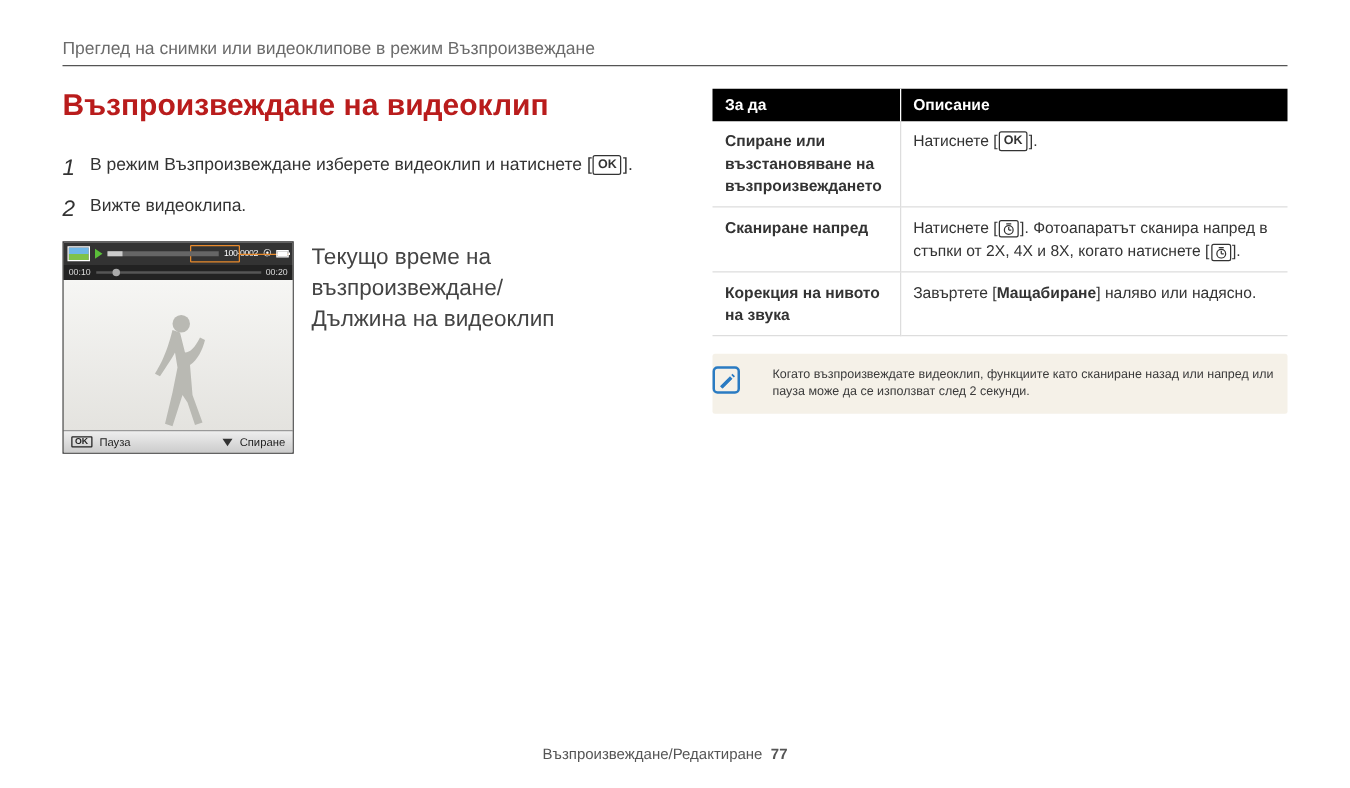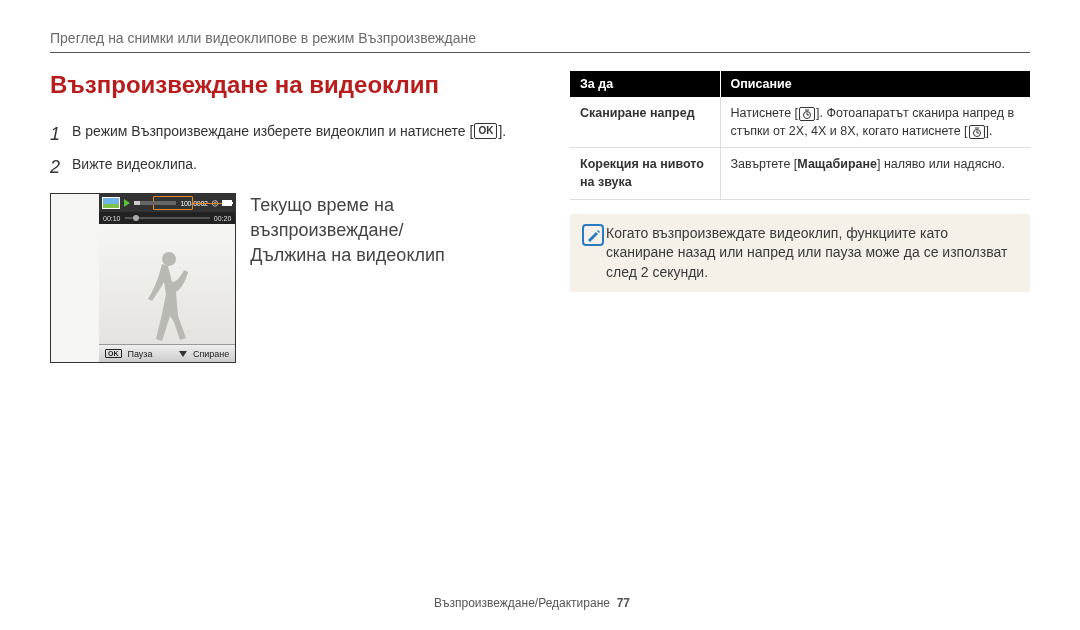--- a/index.html
+++ b/index.html
@@ -75,21 +75,20 @@
   .preview-row {
     display: flex;
     gap: 14px;
     align-items: flex-start;
   }
   .video-preview {
     width: 192px;
     border: 1px solid #333;
     background: #f5f5f3;
     position: relative;
-    padding-left: 48px;
   }
   .topbar {
     height: 18px;
     background: #333;
     display: flex;
     align-items: center;
     padding: 0 3px;
     gap: 4px;
   }
   .thumb {
@@ -185,24 +184,24 @@
     display:inline-flex; align-items:center; justify-content:center;
     width:16px; height:14px; border:1px solid #333; border-radius:2px;
     vertical-align: -2px; margin:0 1px; font-size:10px;
   }
   .glyph-box svg { width:10px; height:10px; }
   
   .note {
     margin-top: 14px;
     background: #f5f1e8;
     border-radius: 2px;
-    padding: 10px 12px;
-    display: flex;
-    gap: 2px;
-    font-size: 14px;
+    padding: 10px 0;
+    display: flex;
+    gap: 26px;
+    font-size: 10px;
     line-height: 1.4;
     color:#3a3a3a;
   }
   .note-icon {
     width: 22px; height:22px; flex-shrink:0;
     border:2px solid #2a7bc2; border-radius:4px;
     display:flex; align-items:center; justify-content:center;
   }
   .note-icon svg { width:14px; height:14px; }
   .footer {
@@ -283,20 +282,26 @@
     </div>
 
     <div class="right">
       <table class="tbl">
         <tbody>
             <tr>
           <th>За да</th>
           <th>Описание</th>
         </tr>
         <tr>
+          <td>Спиране или възстановяване на възпроизвеждането</td>
+          <td>
+            <span>Натиснете [</span><span class="ok-box">OK</span><span>].</span>
+          </td>
+        </tr>
+        <tr>
           <td>Сканиране напред</td>
           <td>
             <span>Натиснете [</span><span class="glyph-box">
                   <svg viewBox="0 0 10 10">
                     <circle cx="5" cy="6" r="3.5" fill="none" stroke="#333" stroke-width="1"></circle>
                     <path d="M5 6 L5 3.5 M5 6 L7 6" stroke="#333" stroke-width="1"></path>
                     <path d="M3 1 L7 1" stroke="#333" stroke-width="1"></path>
                   </svg>
                 </span><span>]. Фотоапаратът сканира напред в стъпки от 2X, 4X и 8X, когато натиснете [</span><span class="glyph-box">
                   <svg viewBox="0 0 10 10">

